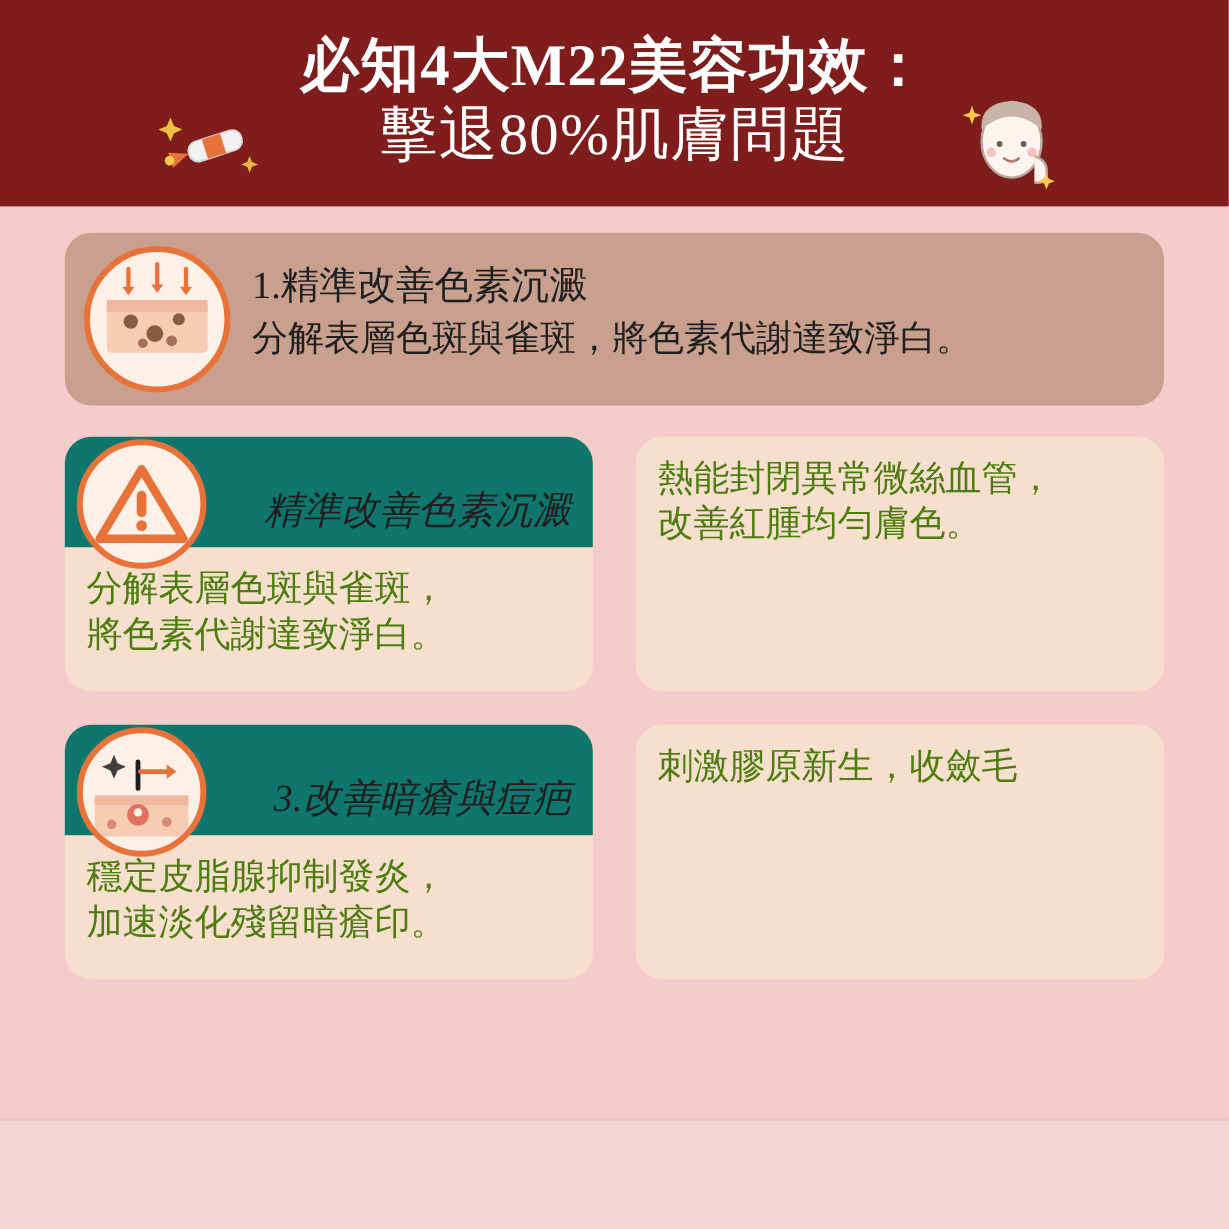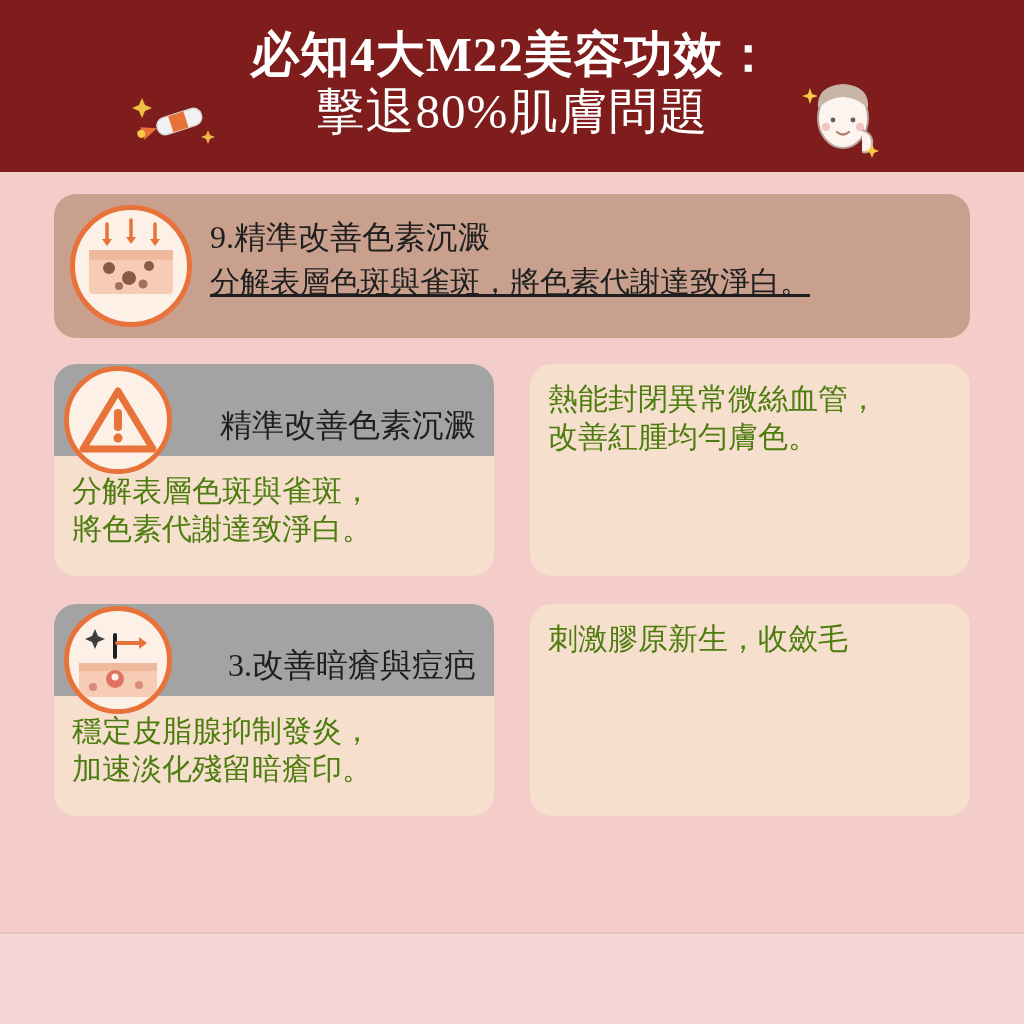--- a/index.html
+++ b/index.html
@@ -100,21 +100,20 @@
     font-weight: normal;
     white-space: nowrap;
   }
   .card-wide .card-body {
     position: absolute;
     left: 156px;
     top: 68px;
     font-size: 30px;
     color: #1f1f1f;
     white-space: nowrap;
-    text-decoration: underline;
   }
 
   .icon-badge {
     position: absolute;
     background: #fdf0e6;
     border: 5px solid #e8733a;
     border-radius: 50%;
     box-sizing: border-box;
     display: flex;
     align-items: center;
@@ -139,22 +138,23 @@
     position: relative;
     height: 212px;
     background: #f7dfce;
     border-radius: 22px;
     box-sizing: border-box;
     overflow: visible;
   }
   .cell-head {
     position: relative;
     height: 92px;
-    background: #a3a3a3;
+    background: #0f766e;
     border-radius: 22px 22px 0 0;
+    font-style: italic;
   }
   .cell-head .cell-title {
     position: absolute;
     right: 18px;
     bottom: 8px;
     font-size: 32px;
     color: #1f1f1f;
     white-space: nowrap;
   }
   .cell-icon {
@@ -245,21 +245,21 @@
             <line x1="56" y1="10" x2="56" y2="30"></line>
             <line x1="80" y1="14" x2="80" y2="32"></line>
           </g>
           <g fill="#e8733a">
             <path d="M32 36 l-5 -7 h10 z"></path>
             <path d="M56 34 l-5 -7 h10 z"></path>
             <path d="M80 36 l-5 -7 h10 z"></path>
           </g>
         </svg>
       </span>
-      <div class="card-title">9.精準改善色素沉澱</div>
+      <div class="card-title">1.精準改善色素沉澱</div>
       <div class="card-body">分解表層色斑與雀斑，將色素代謝達致淨白。</div>
     </div>
 
     <div class="grid">
 
       <div class="card-cell">
         <div class="cell-head">
           <span class="icon-badge cell-icon">
             <svg viewBox="0 0 98 98" width="98" height="98">
               <path d="M49 20 L84 78 H14 Z" fill="none" stroke="#e8733a" stroke-width="7" stroke-linejoin="round"></path>

